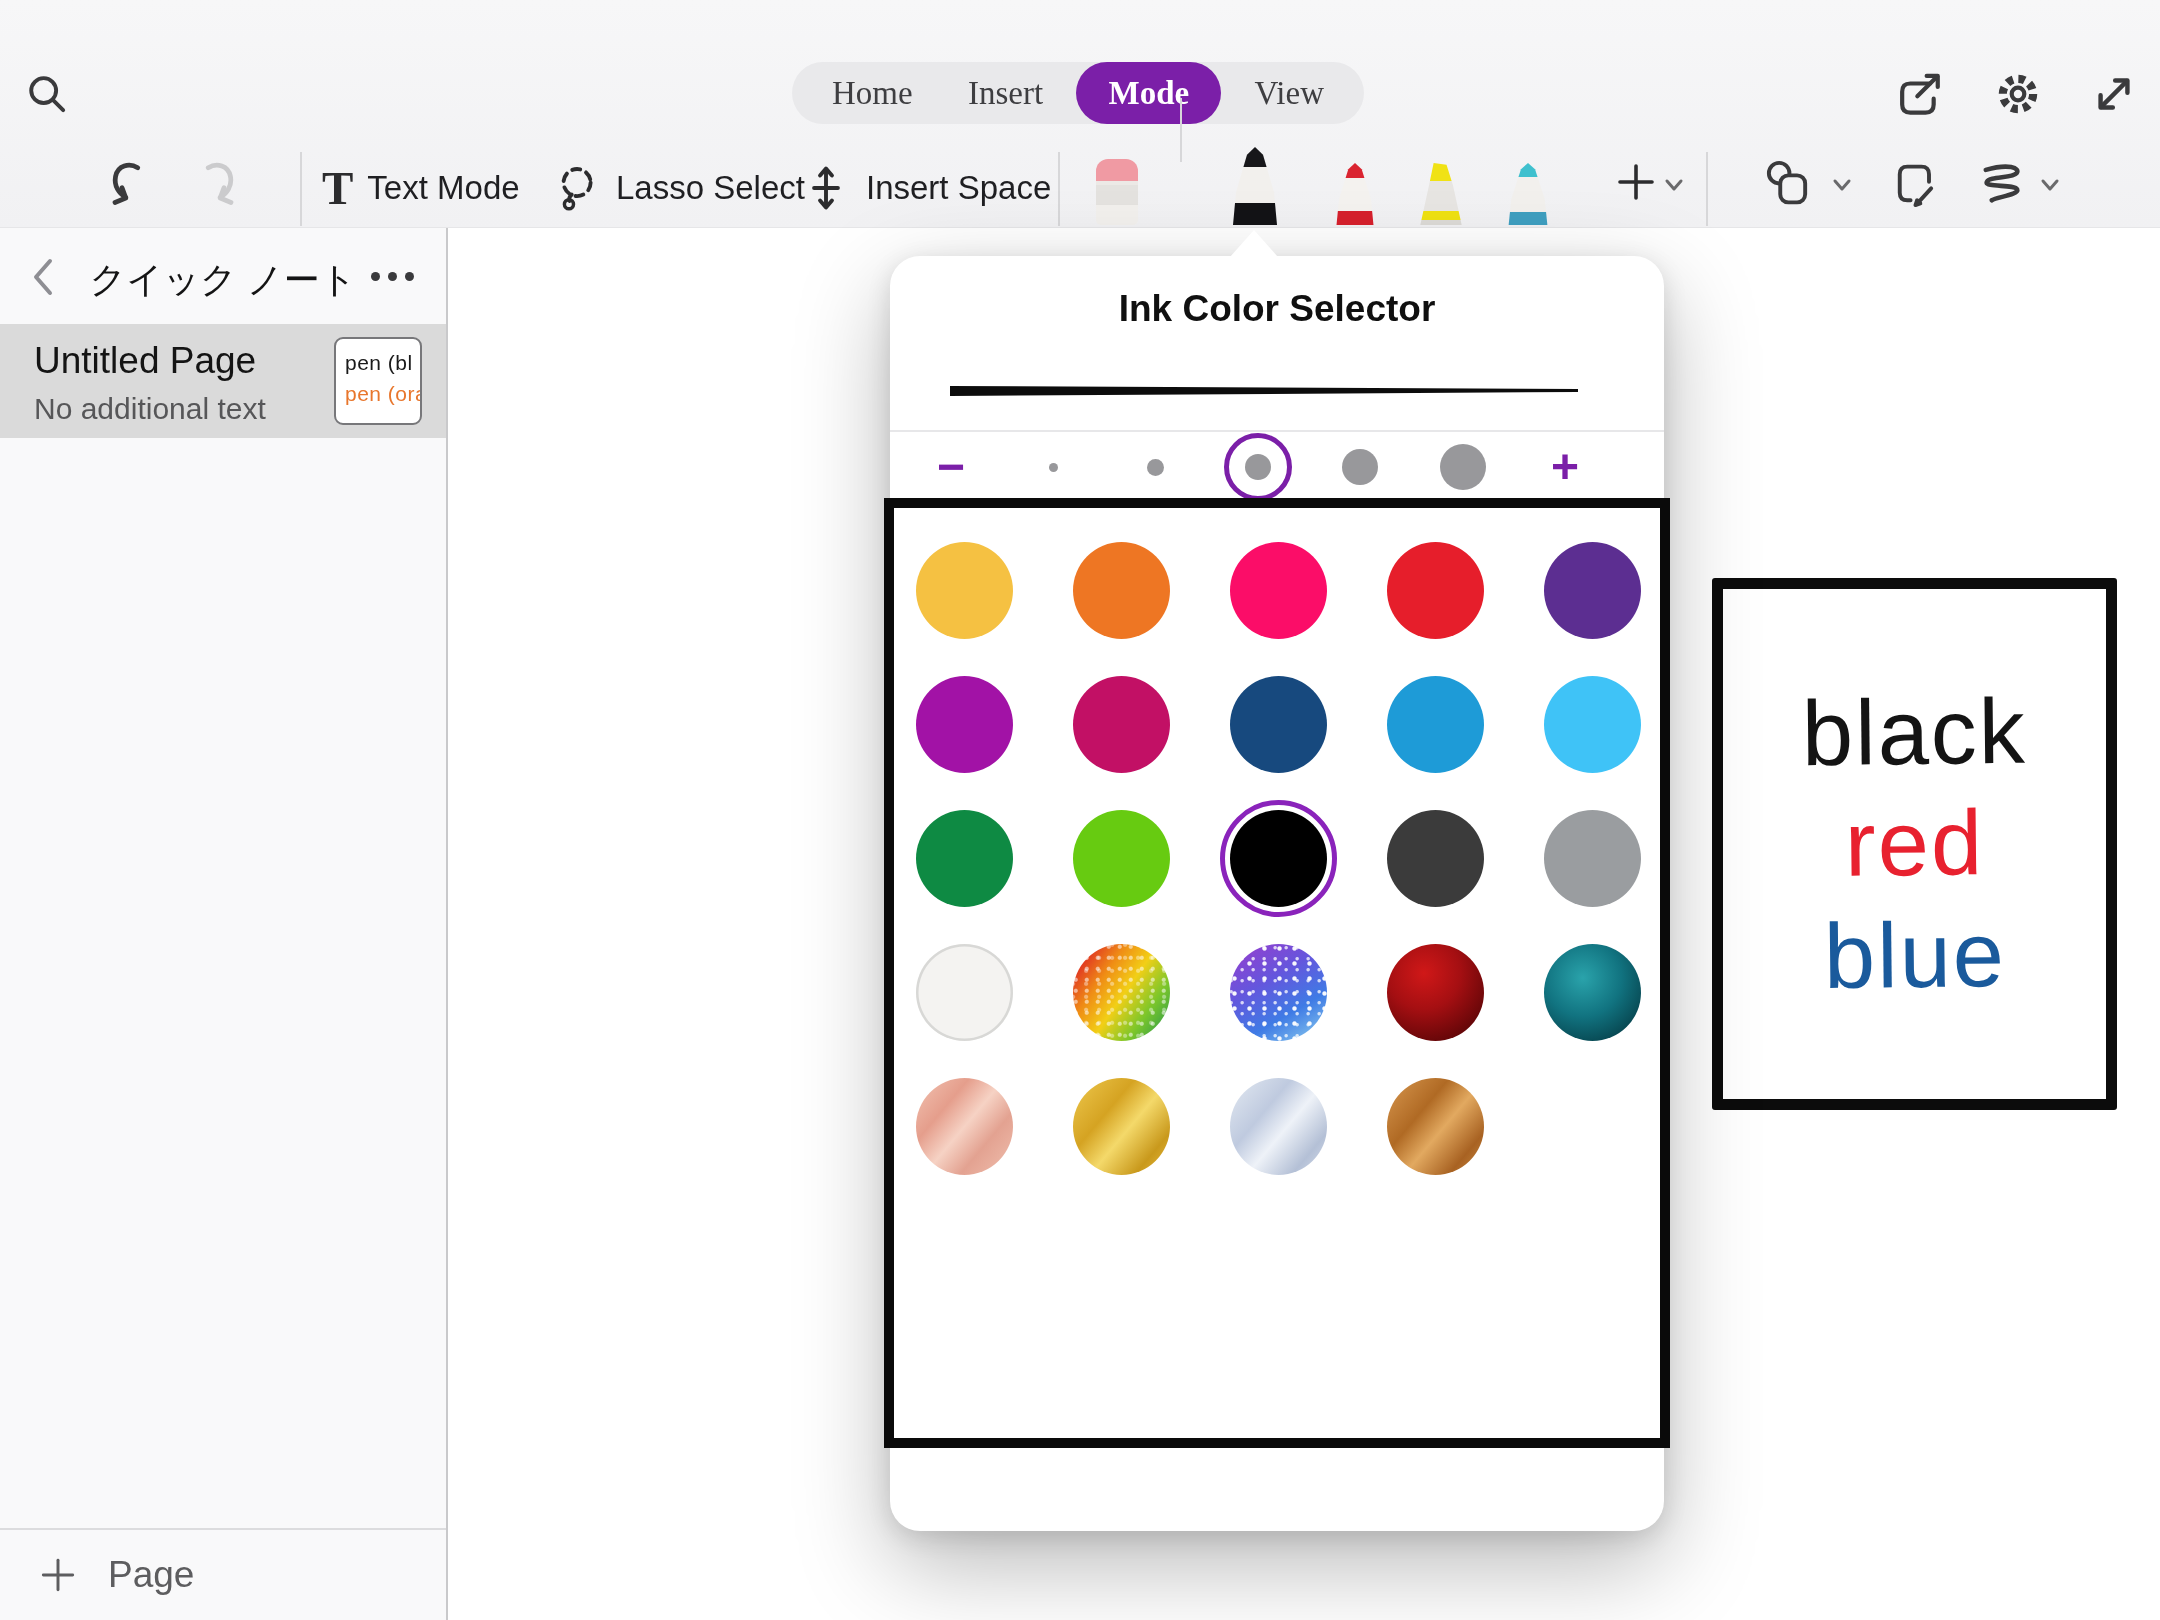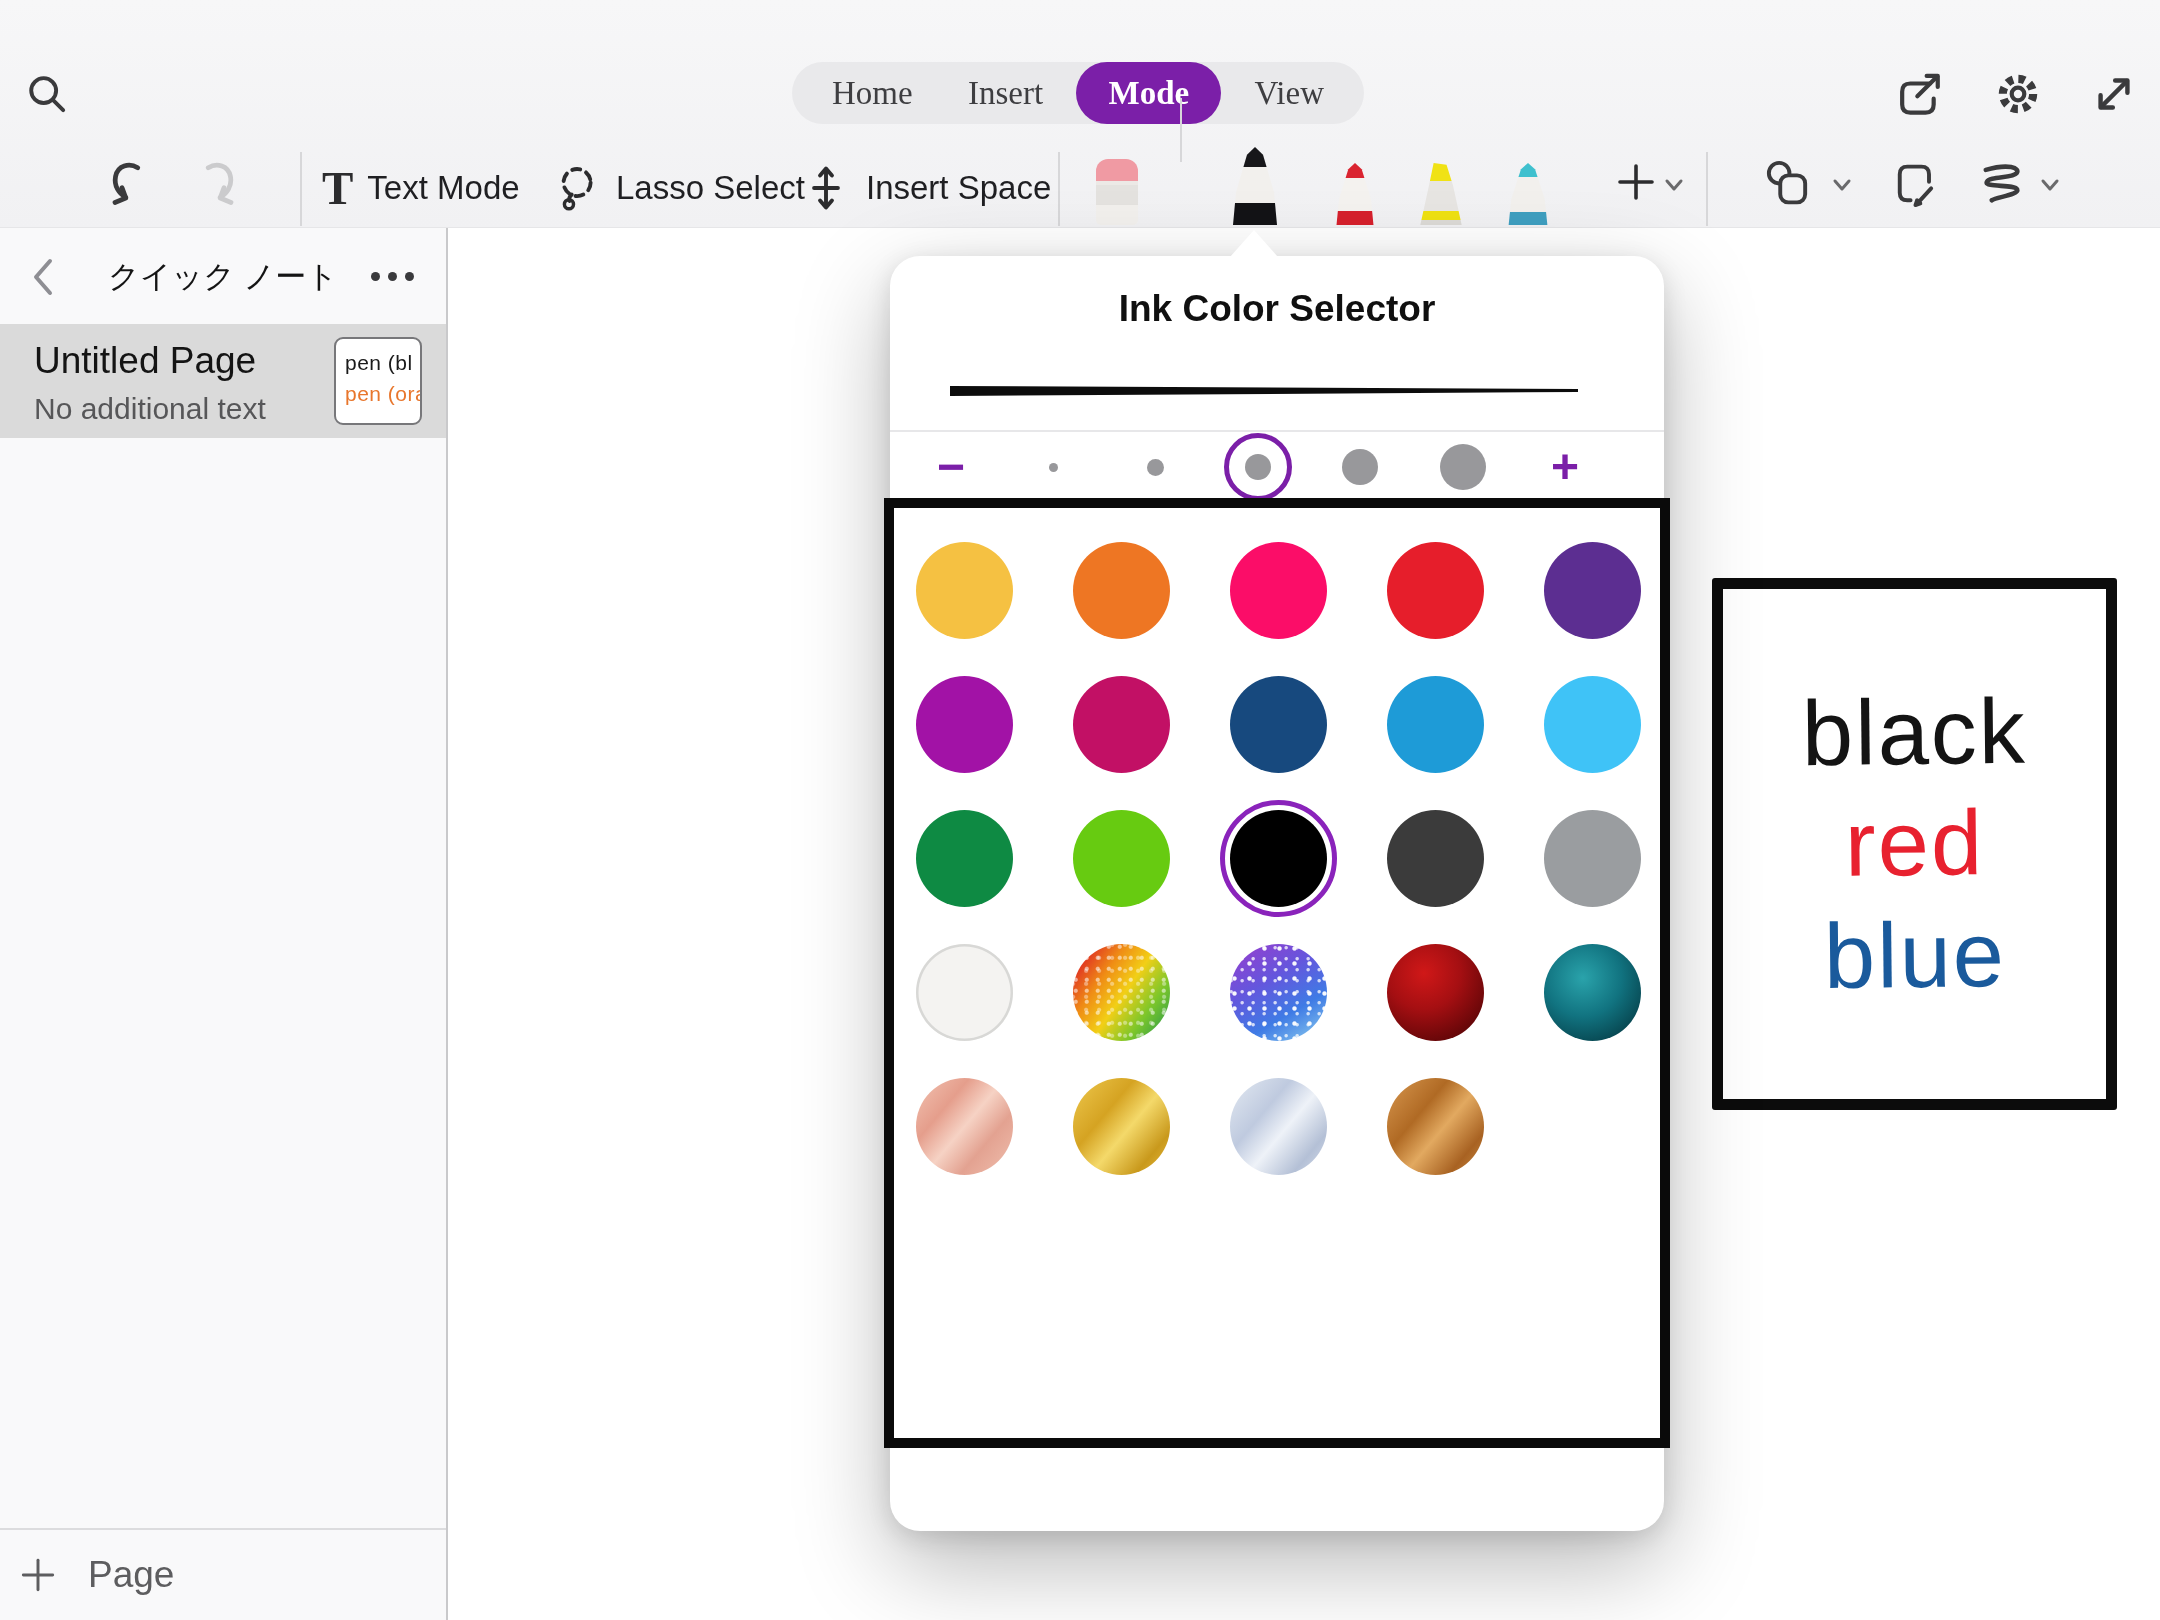--- a/index.html
+++ b/index.html
@@ -41,31 +41,31 @@
     clip-path:polygon(34% 0%,62% 3%,76% 36%,95% 100%,5% 100%,24% 36%) !important;
     background:linear-gradient(#F0E215 0 18px,#e7e5e2 18px 48px,#EFE112 48px 57px,#dcdad6 57px);}
   .pen.pencil-teal{width:44px;height:62px;
     background:linear-gradient(#3FC0CE 0 14px,#f2f0ed 14px 49px,#3F9FC0 49px);}
 
   
   .sidebar{position:absolute;left:0;top:228px;width:448px;height:1392px;background:#f9f9fa;
     border-right:2px solid #c9c9cb;z-index:5;}
   .sb-header{position:relative;height:96px;}
   .sb-back{position:absolute;left:28px;top:28px;}
-  .sb-title{position:absolute;left:0;right:0;top:28px;text-align:center;font-size:31px;color:#141414;}
+  .sb-title{position:absolute;left:0;right:0;top:28px;text-align:center;font-size:36px;color:#141414;}
   .sb-ellipsis{position:absolute;right:32px;top:44px;display:flex;gap:8px;}
   .sb-ellipsis i{width:9px;height:9px;border-radius:50%;background:#3a3a3c;}
   .page-item{position:relative;height:114px;background:#dadada;}
   .pi-title{position:absolute;left:34px;top:16px;font-size:37px;color:#141414;font-weight:500;}
   .pi-sub{position:absolute;left:34px;top:68px;font-size:30px;color:#565658;}
   .thumb{position:absolute;right:24px;top:13px;width:88px;height:88px;background:#fff;
     border:2.5px solid #77777a;border-radius:9px;padding:8px 16px 0 9px;overflow:hidden;}
   .thumb-line{font-size:21px;line-height:31px;white-space:nowrap;font-weight:500;letter-spacing:.5px;}
   .add-page{position:absolute;left:0;right:0;bottom:0;height:92px;border-top:2px solid #dcdcde;
-    display:flex;align-items:center;gap:28px;padding-left:16px;font-size:37px;color:#5d5d5f;background:#f9f9fa;}
+    display:flex;align-items:center;gap:28px;padding-left:36px;font-size:37px;color:#5d5d5f;background:#f9f9fa;}
 
   
   .note-box{position:absolute;left:1712px;top:578px;width:405px;height:532px;background:#fff;
     border:11px solid #0c0c0c;border-radius:3px;display:flex;flex-direction:column;
     align-items:center;justify-content:center;gap:8px;z-index:3;}
   .note-line{font-size:92px;line-height:1.12;transform:rotate(-.6deg);letter-spacing:2px;}
 
   
   .popup{position:absolute;left:890px;top:256px;width:774px;height:1275px;background:#fff;border-radius:30px;
     box-shadow:0 34px 95px rgba(0,0,0,.28),0 6px 24px rgba(0,0,0,.12);z-index:10;}

